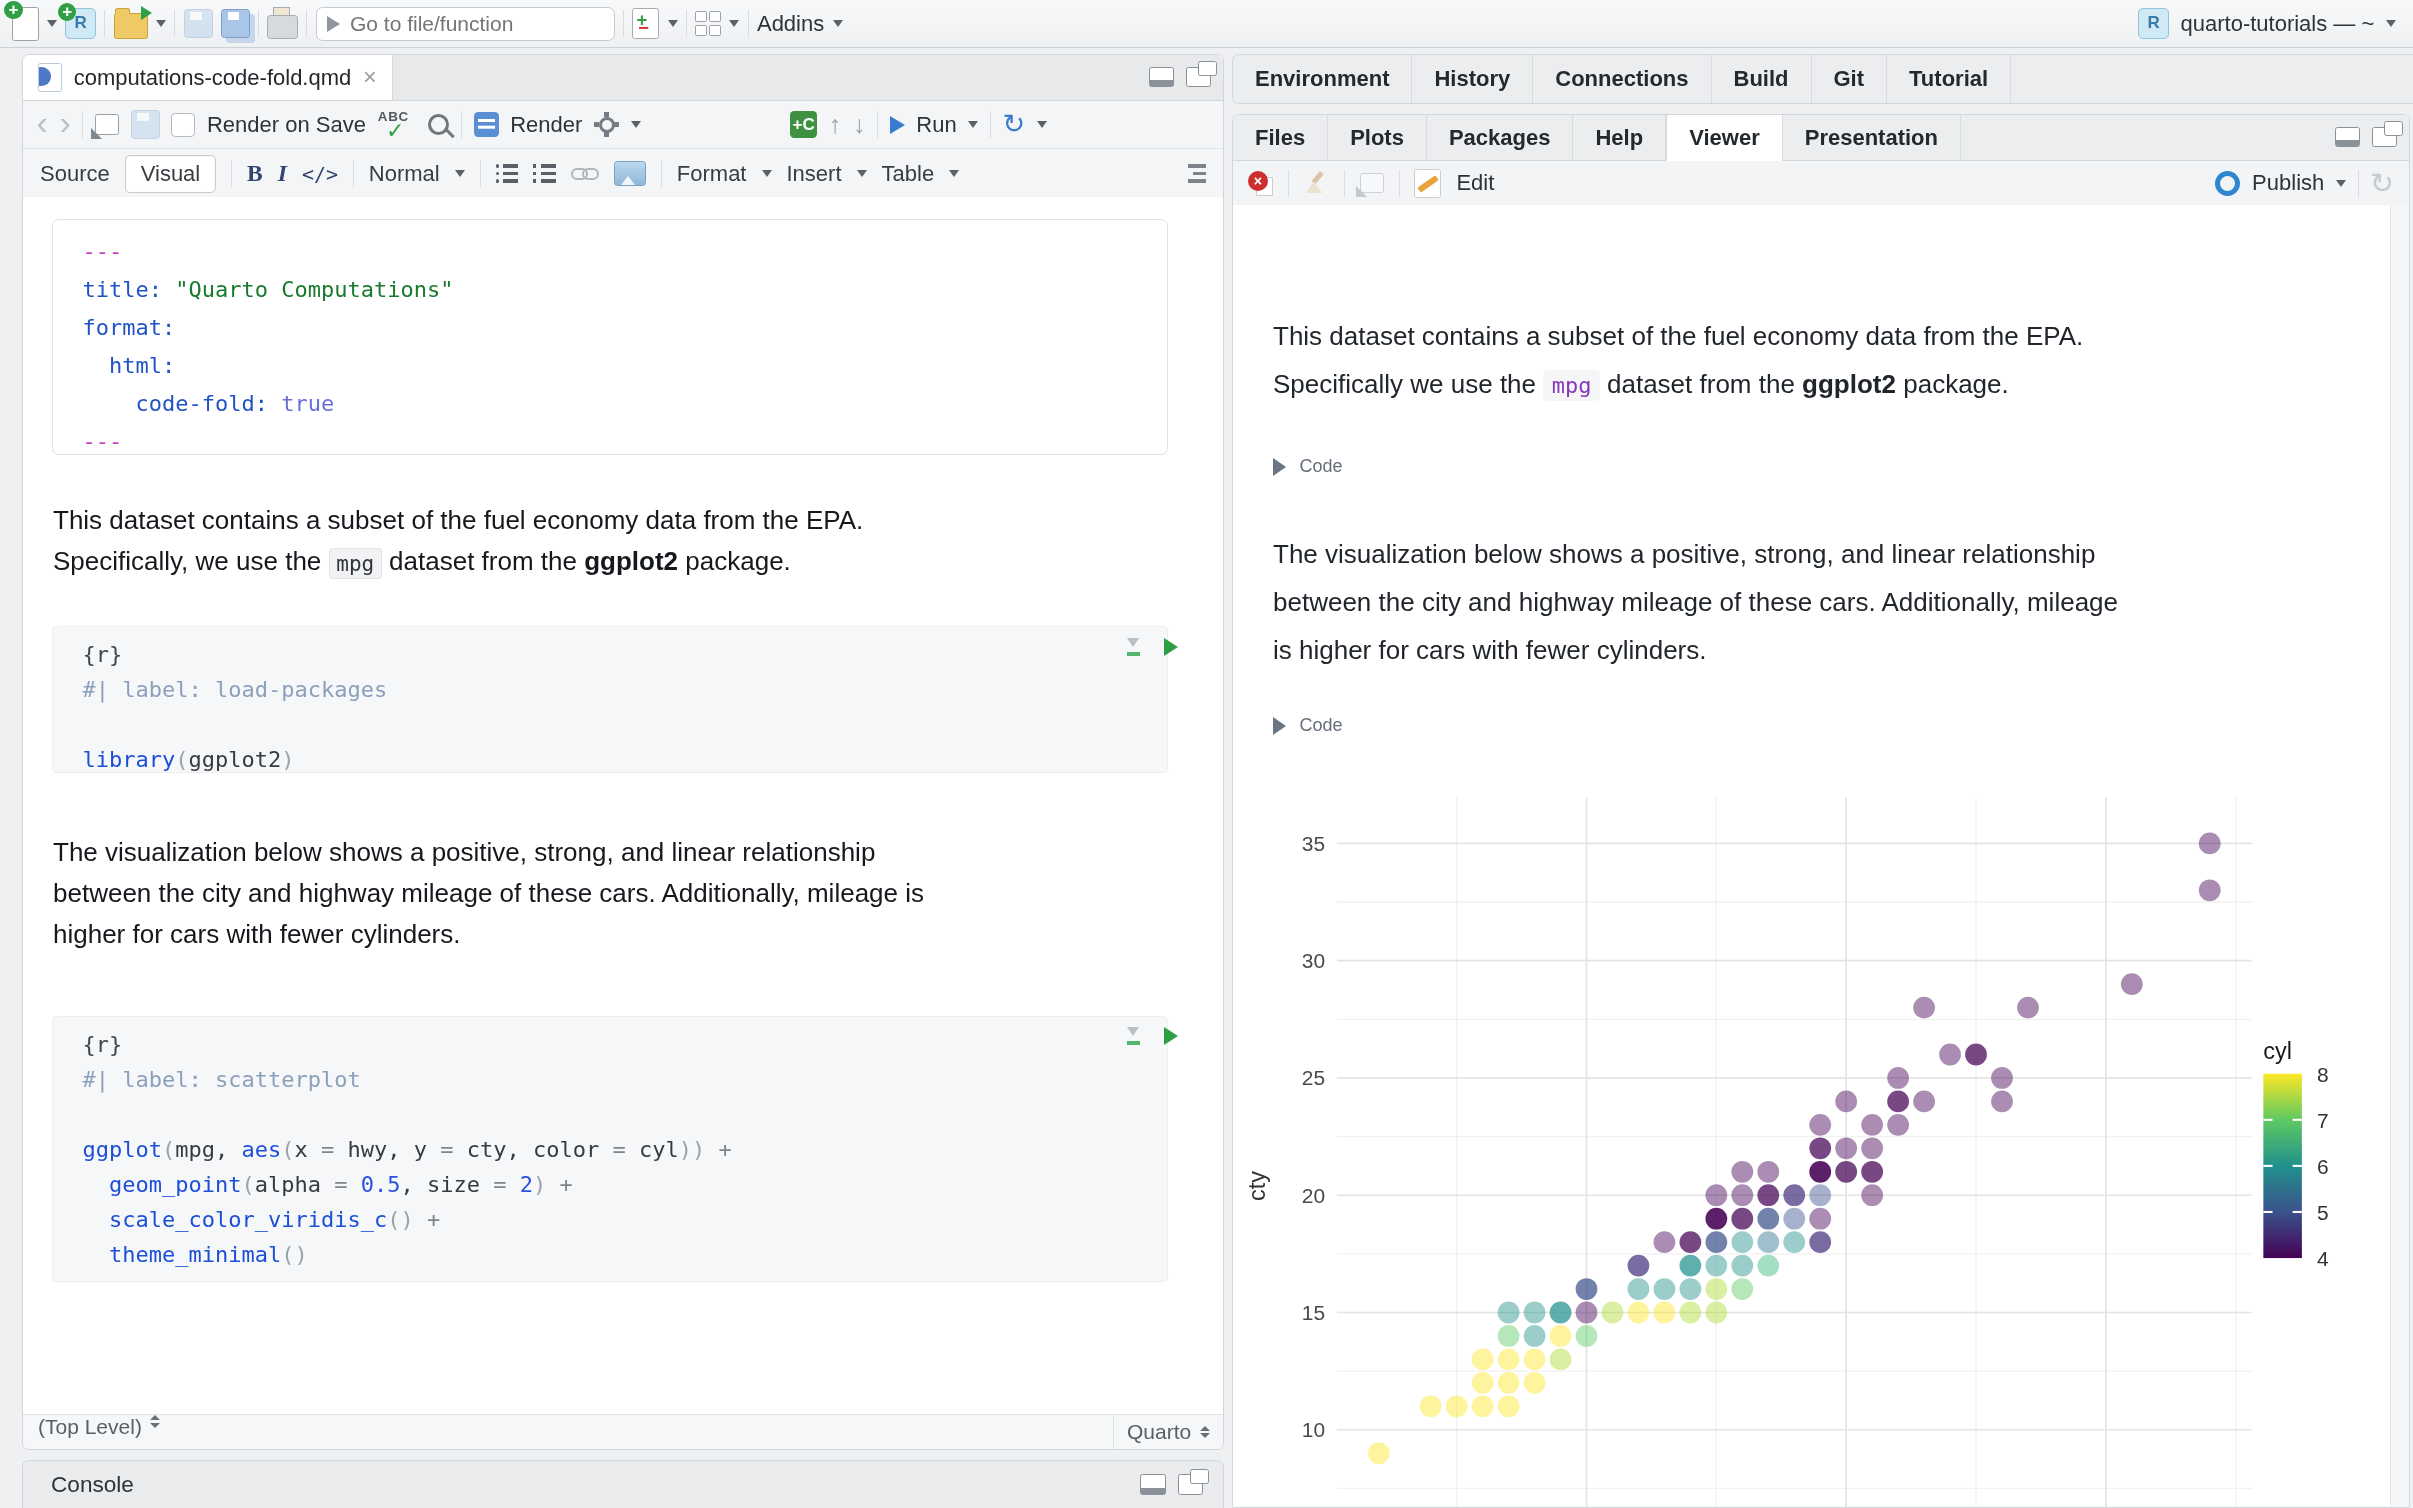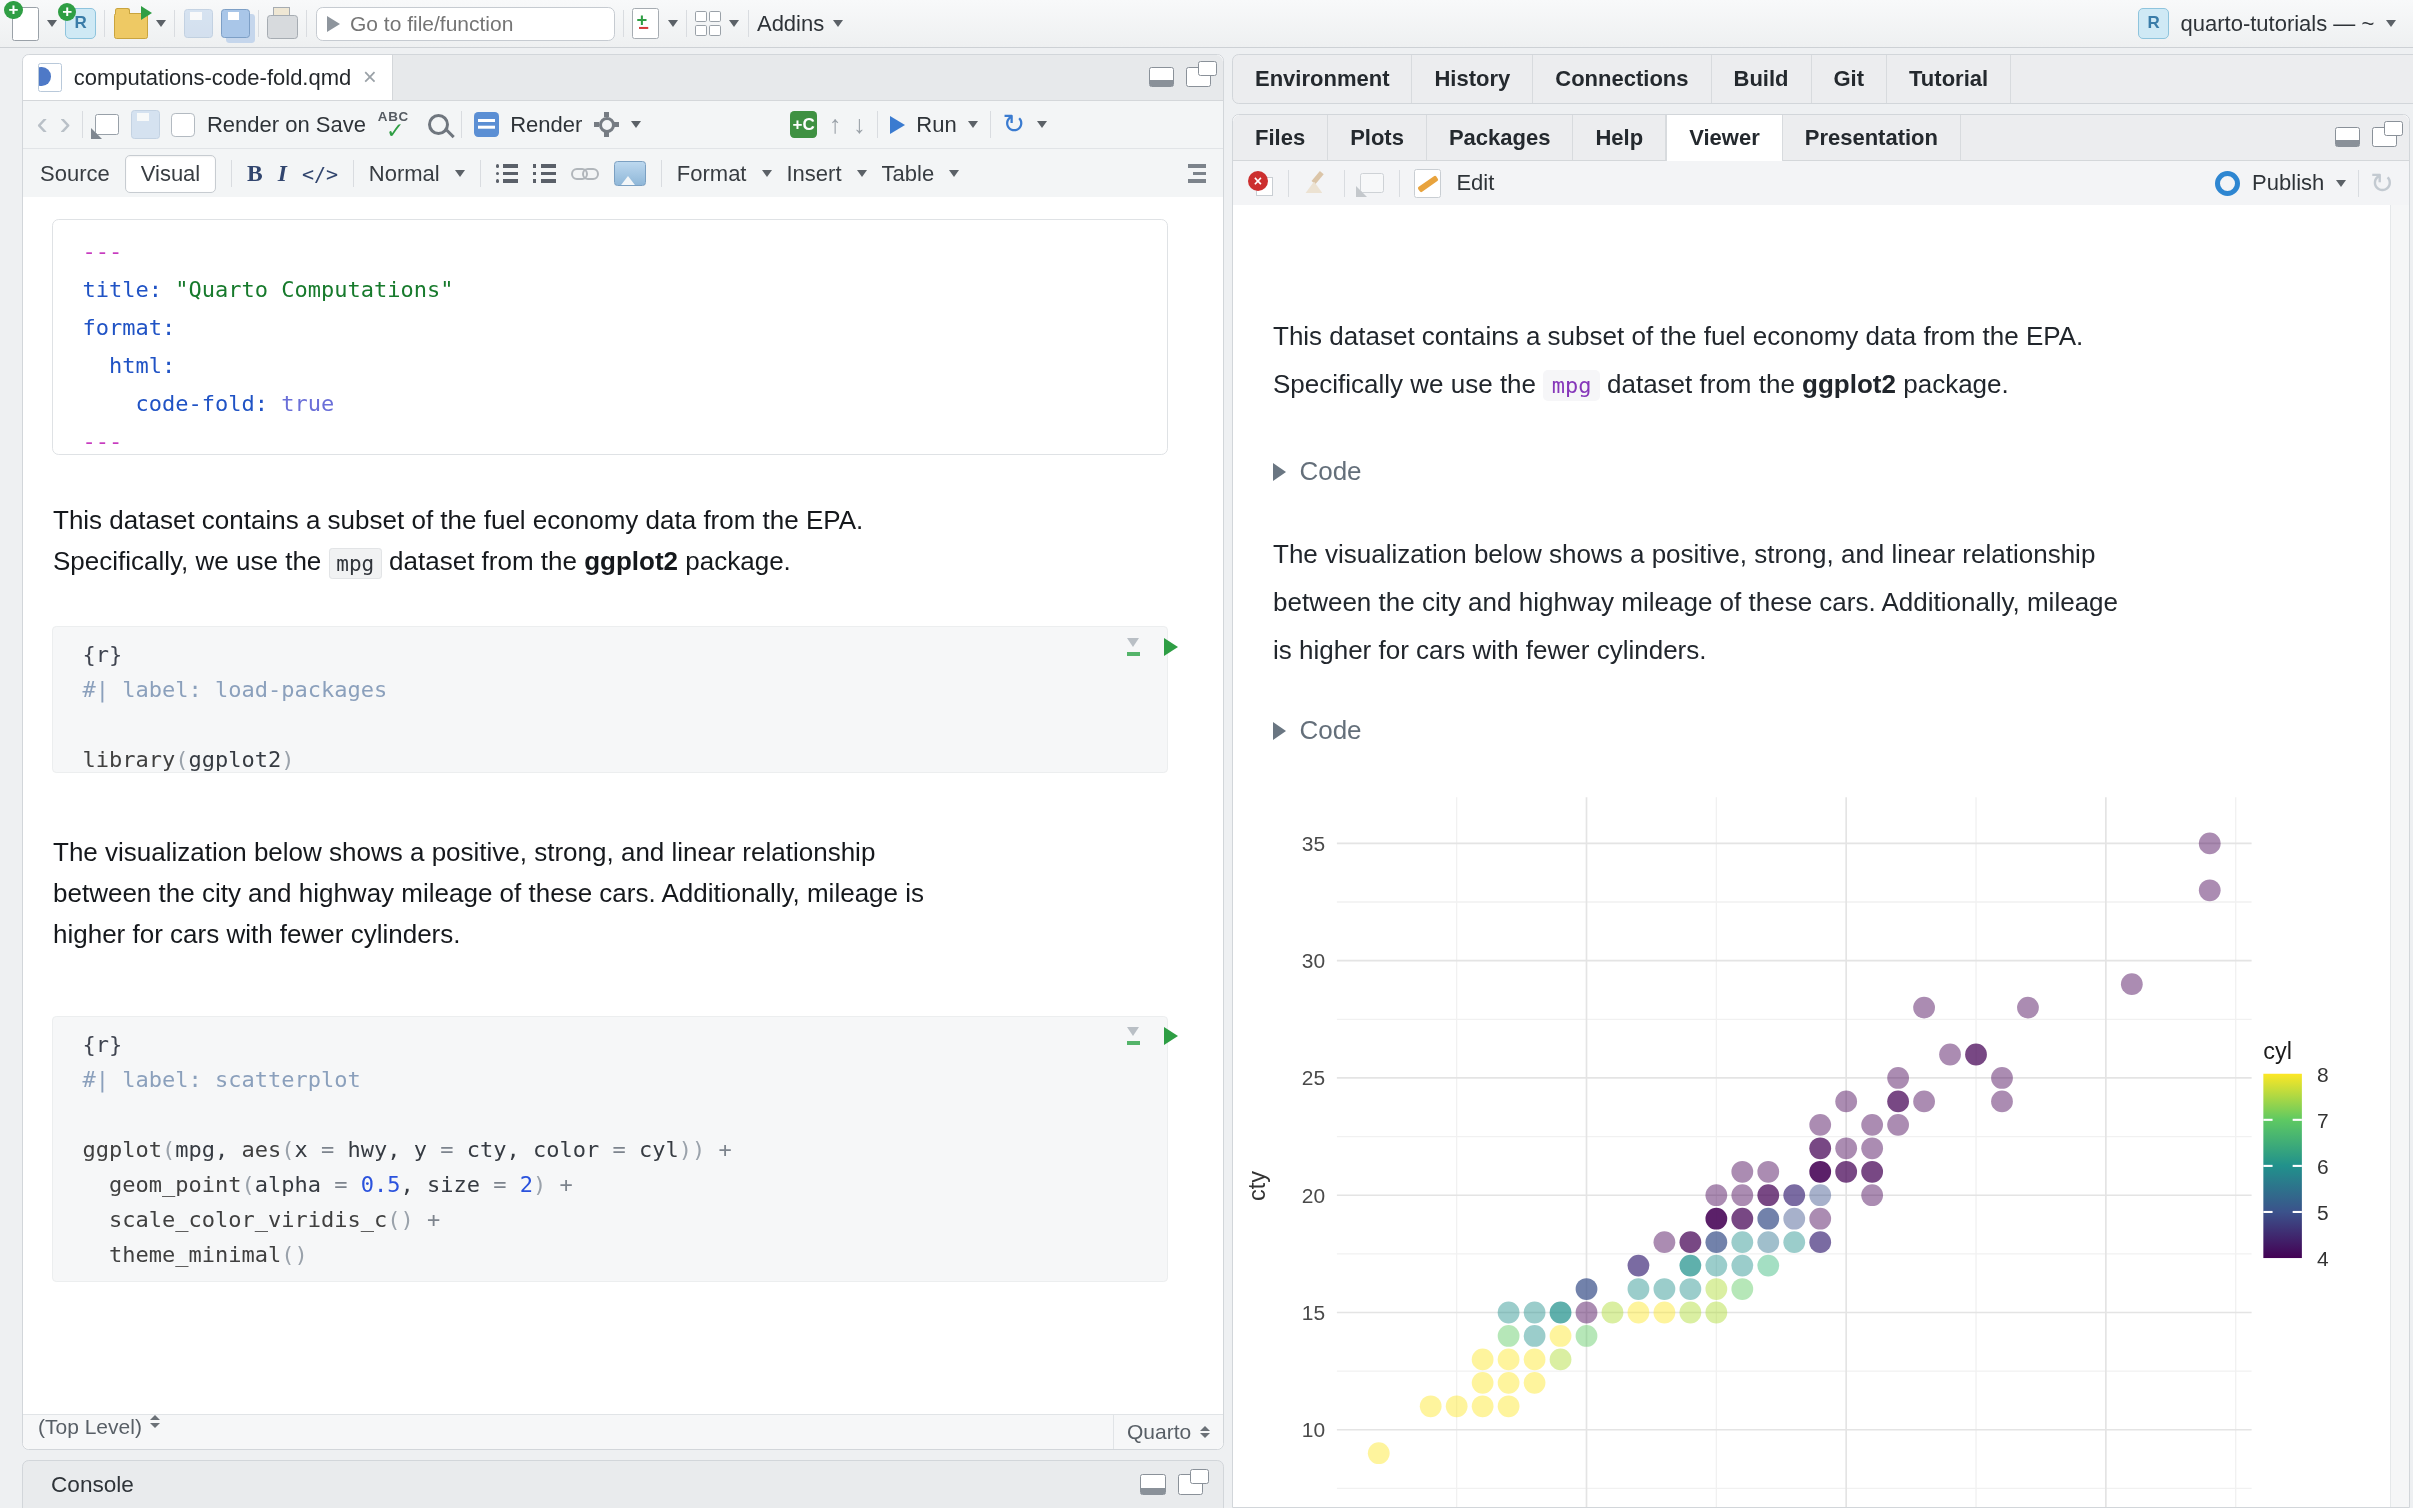--- a/index.html
+++ b/index.html
@@ -107,21 +107,21 @@
   
   .edcontent{position:relative;background:#fff;overflow:hidden;}
   .codecard{position:absolute;background:#fff;border:0.8px solid #dfe2e5;border-radius:6.7px;box-sizing:border-box;
             padding:13.4px 0 0 30px;}
   .chunkcard{position:absolute;background:#f6f7f8;border:0.8px solid #eceeef;border-radius:4.2px;box-sizing:border-box;
              padding:10px 0 0 30px;}
   .code-lines{font-family:"DejaVu Sans Mono","Liberation Mono",monospace;font-size:22px;}
   .code-lines .line{white-space:pre;}
   .lh45 .line{line-height:38px;} .lh42 .line{line-height:35px;}
   .s-delim{color:#c73bbf;} .s-key{color:#2053c5;} .s-string{color:#177a2c;} .s-bool{color:#6a6fd8;}
-  .s-meta{color:#3f4450;} .s-comment{color:#8ba0bc;} .s-func{color:#404040;} .s-arg{color:#363b42;}
+  .s-meta{color:#3f4450;} .s-comment{color:#8ba0bc;} .s-func{color:#1d4ed8;} .s-arg{color:#363b42;}
   .s-op{color:#7d848d;} .s-num{color:#2a52dd;} .s-paren{color:#9aa2ab;}
   .ed-prose{position:absolute;font-size:26px;color:#15181c;}
   .ed-prose .line{line-height:41px;white-space:pre;}
   .s-t{} .s-b{font-weight:bold;}
   .ed-prose .s-c{font-family:"DejaVu Sans Mono",monospace;font-size:21px;background:#f1f2f3;
       border:0.8px solid #e2e4e6;border-radius:3.4px;padding:2.5px 6.7px;color:#30343a;}
   .chunkbtns{position:absolute;top:13.4px;right:18.4px;display:flex;gap:22px;align-items:center;}
   .ic-runabove{position:relative;width:17px;height:18.4px;}
   .ic-runabove::before{content:"";position:absolute;left:1.7px;top:0;width:0;height:0;
      border-left:6.7px solid transparent;border-right:6.7px solid transparent;border-top:9.2px solid #b9bfc5;}
@@ -154,21 +154,21 @@
       transform:rotate(-35deg);border-radius:1.7px;}
   .ic-publish{width:15px;height:15px;border:5.9px solid #2e86d1;border-radius:50%;}
   .ic-refresh{font-size:28.5px;color:#c3cad1;line-height:28.5px;}
 
   
   .vw-title{position:absolute;font-size:47px;font-weight:500;color:#131619;letter-spacing:-0.4px;}
   .vw-prose{position:absolute;font-size:26px;color:#21262c;}
   .vw-prose .line{line-height:48px;white-space:pre;}
   .vw-prose .s-cp{font-family:"DejaVu Sans Mono",monospace;font-size:22px;color:#8637ba;background:#f6f6f8;
       border-radius:5px;padding:3.4px 8.4px;}
-  .fold{position:absolute;display:flex;align-items:center;gap:13.4px;font-size:26px;color:#646f7a;}
+  .fold{position:absolute;display:flex;align-items:center;gap:13.4px;font-size:18px;color:#646f7a;}
   .fold .tri{width:0;height:0;border-top:9.2px solid transparent;border-bottom:9.2px solid transparent;
              border-left:13.4px solid #6a7682;}
   .scrollstrip{position:absolute;top:0;right:0;width:18.4px;bottom:0;background:#f5f6f7;border-left:0.8px solid #e5e8ea;}
 </style>
 </head>
 <body>
 
 <div class="stage">
 
   <div id="main-toolbar">

